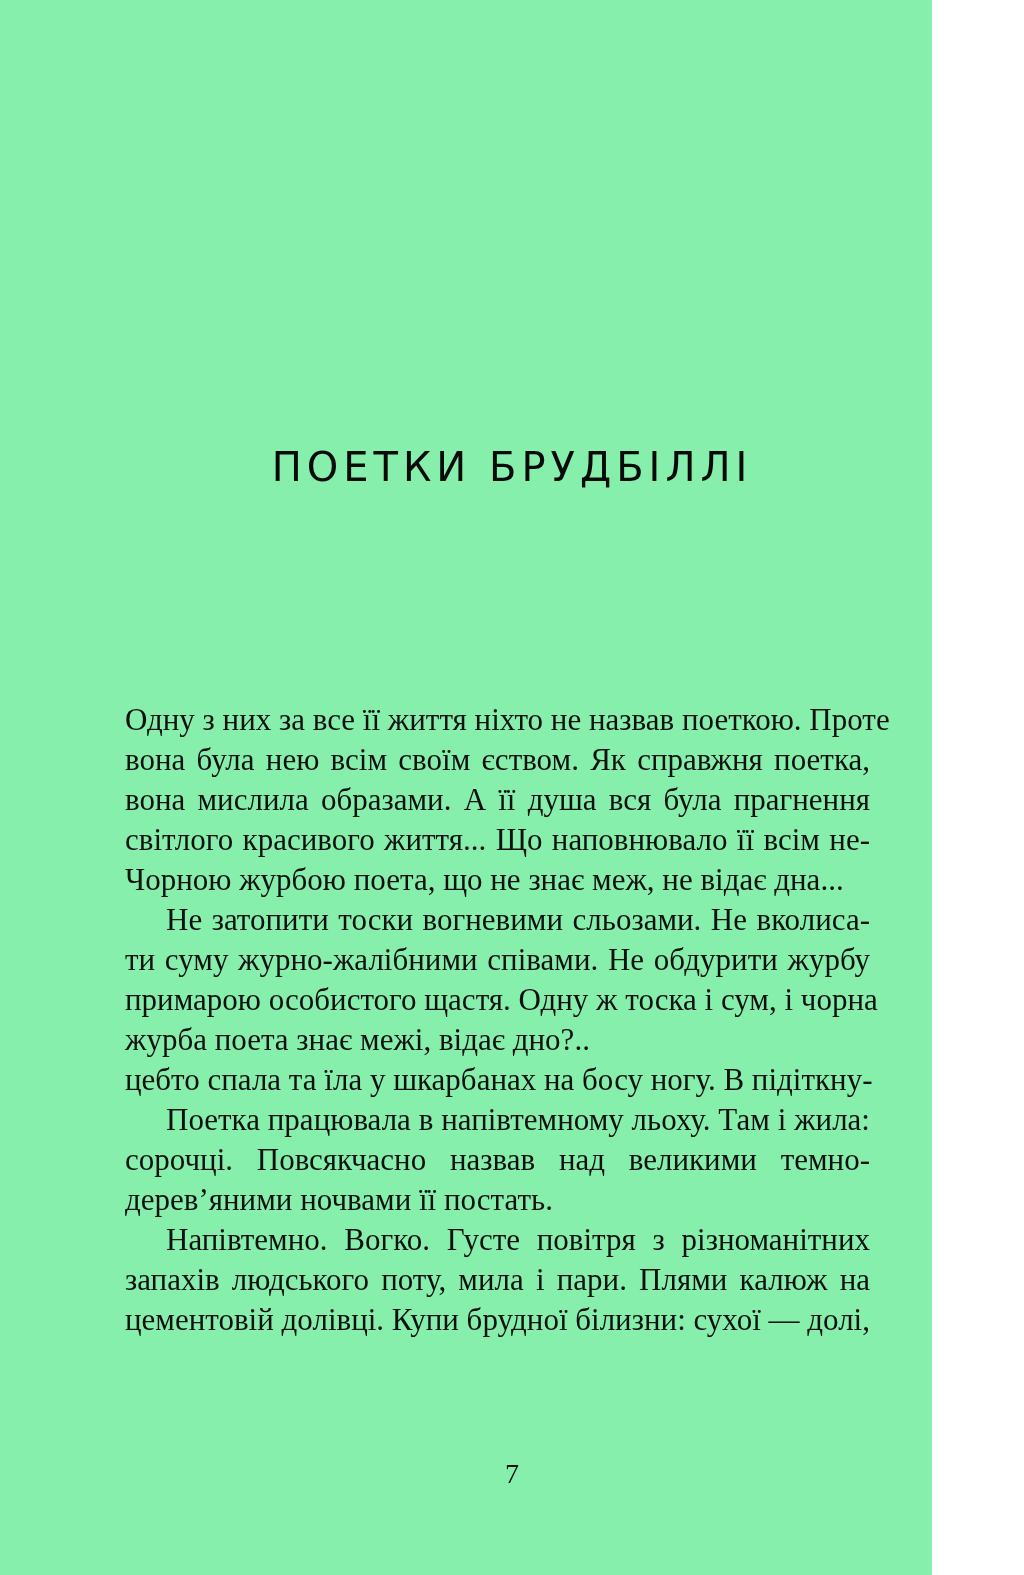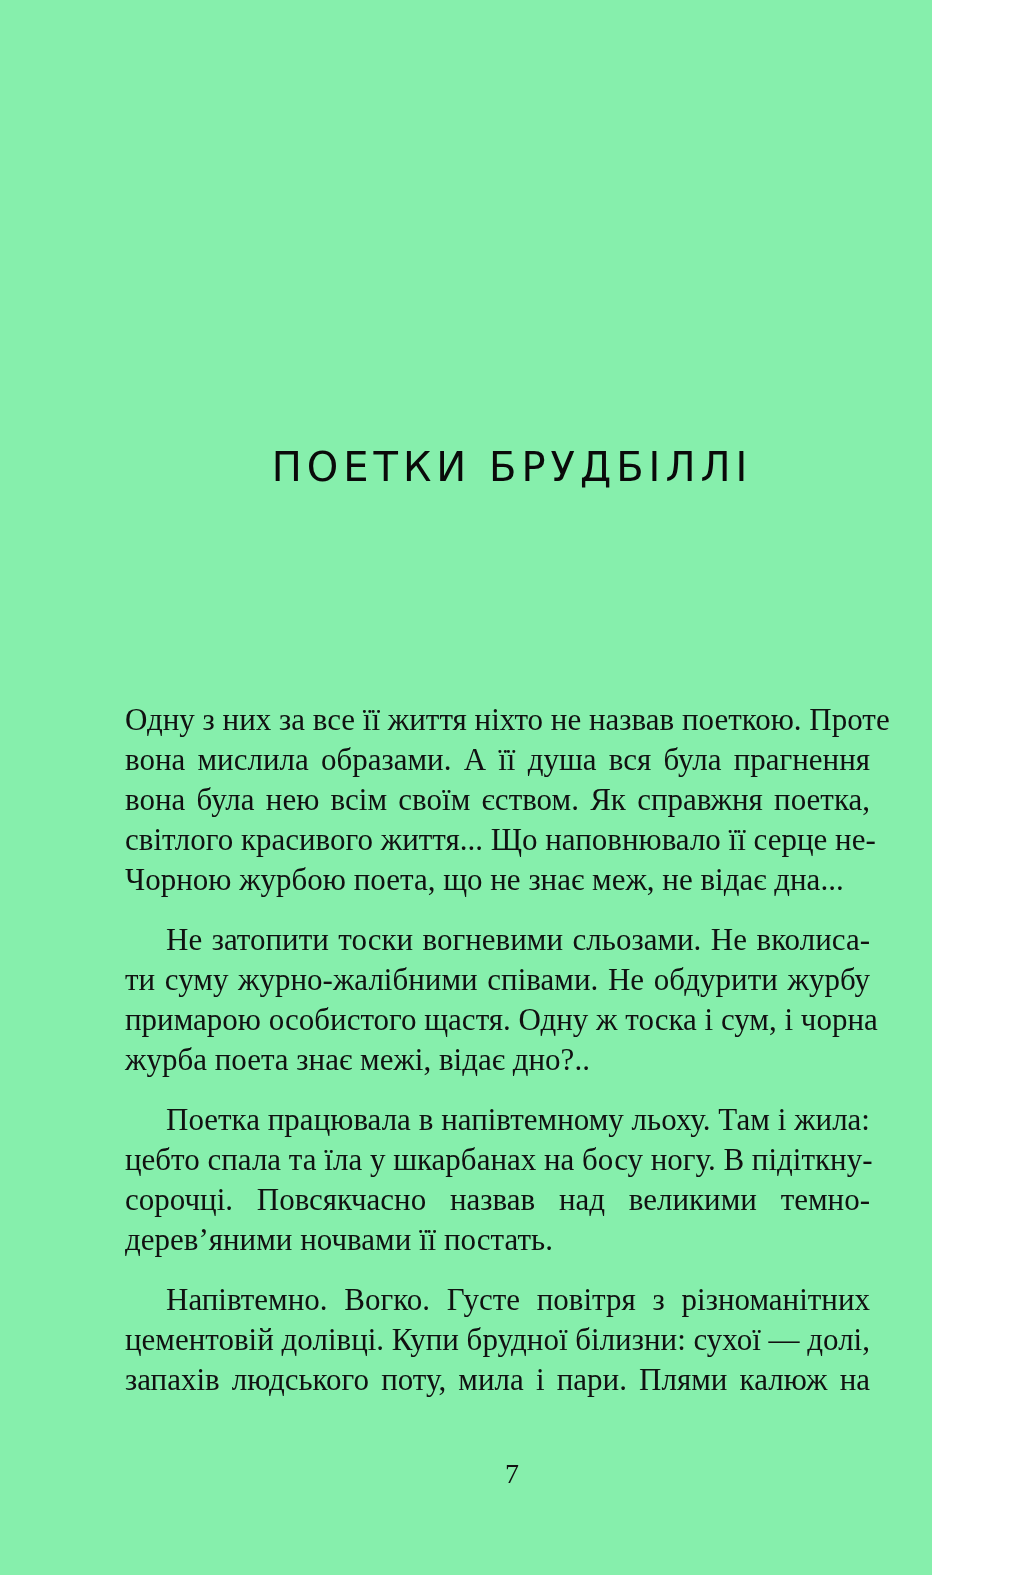--- a/index.html
+++ b/index.html
@@ -47,21 +47,20 @@
       font-family: "Liberation Serif", "DejaVu Serif", serif;
       font-size: 31px;
       color: #111111;
       white-space: nowrap;
       text-align: justify;
       text-align-last: justify;
       transform-origin: left center;
     }
     .line.indent {
       padding-left: 41px;
-      margin-top: 20px;
     }
     .line.last {
       text-align-last: left;
     }
     .page-number {
       position: absolute;
       left: 0;
       width: 1024px;
       top: 1458px;
       text-align: center;
@@ -74,42 +73,42 @@
 <body>
 
 <div class="page">
 
   <h1 class="chapter-title">ПОЕТКИ БРУДБІЛЛІ</h1>
 
   <div class="body-text">
 
     <div>
       <span class="line">Одну з них за все її життя ніхто не назвав поеткою. Проте</span>
+      <span class="line">вона була нею всім своїм єством. Як справжня поетка,</span>
       <span class="line">вона мислила образами. А її душа вся була прагнення</span>
-      <span class="line">вона була нею всім своїм єством. Як справжня поетка,</span>
-      <span class="line">світлого красивого життя... Що наповнювало її серце не-</span>
+      <span class="line">світлого красивого життя... Що наповнювало її всім не-</span>
       <span class="line last">Чорною журбою поета, що не знає меж, не відає дна...</span>
     </div>
 
     <div>
       <span class="line indent">Не затопити тоски вогневими сльозами. Не вколиса-</span>
       <span class="line">ти суму журно-жалібними співами. Не обдурити журбу</span>
       <span class="line">примарою особистого щастя. Одну ж тоска і сум, і чорна</span>
       <span class="line last">журба поета знає межі, відає дно?..</span>
     </div>
 
     <div>
+      <span class="line">цебто спала та їла у шкарбанах на босу ногу. В підіткну-</span>
       <span class="line indent">Поетка працювала в напівтемному льоху. Там і жила:</span>
-      <span class="line">цебто спала та їла у шкарбанах на босу ногу. В підіткну-</span>
       <span class="line">сорочці. Повсякчасно назвав над великими темно-</span>
       <span class="line last">дерев’яними ночвами її постать.</span>
     </div>
 
     <div>
       <span class="line indent">Напівтемно. Вогко. Густе повітря з різноманітних</span>
+      <span class="line">запахів людського поту, мила і пари. Плями калюж на</span>
       <span class="line">цементовій долівці. Купи брудної білизни: сухої — долі,</span>
-      <span class="line">запахів людського поту, мила і пари. Плями калюж на</span>
     </div>
   </div>
 
   <div class="page-number">7</div>
 
 </div>
 
 </body></html>

